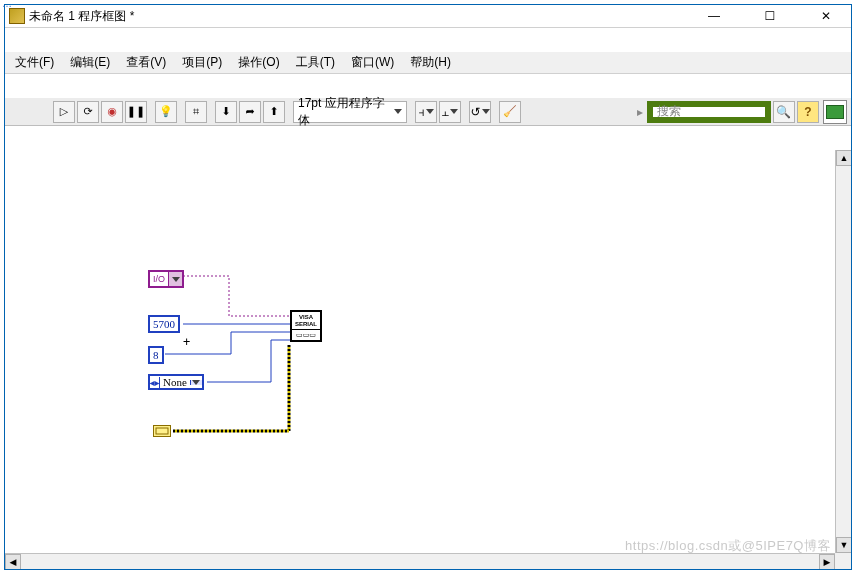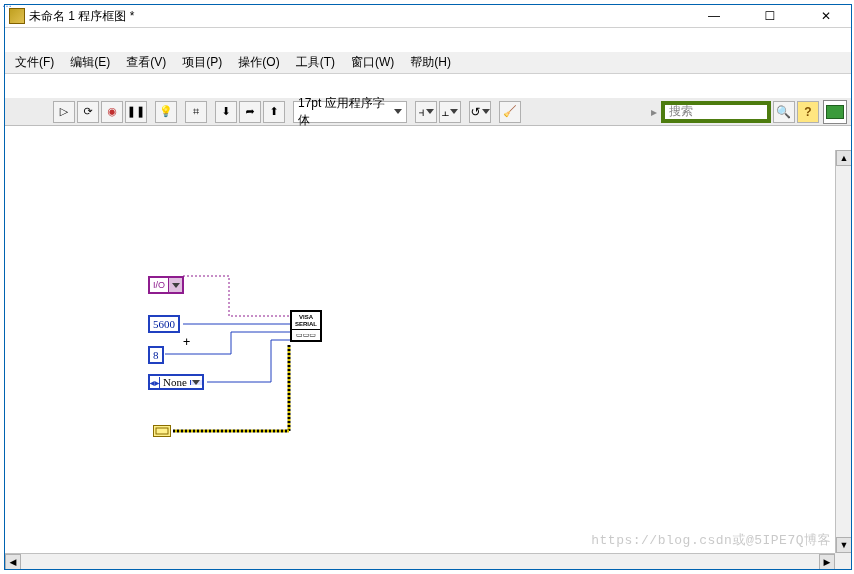--- a/index.html
+++ b/index.html
@@ -12,21 +12,21 @@
 .win-btn { width: 42px; height: 20px; display:flex; align-items:center; justify-content:center; font-size:12px; font-family:"Segoe UI Symbol",sans-serif; cursor:default;}
 .menubar { height: 22px; background:#f0f0f0; display:flex; align-items:center; padding:0 6px; gap:8px; border-bottom:1px solid #d0d0d0;}
 .menu-item { font-size: 12px; padding: 2px 4px; cursor:default;}
 .toolbar { height: 28px; background:#ececec; border-bottom:1px solid #bdbdbd; display:flex; align-items:center; padding:0 4px; gap:2px;}
 .tbtn { width:22px; height:22px; border:1px solid #b0b0b0; background:#f4f4f4; display:flex; align-items:center; justify-content:center; font-size:11px; cursor:default;}
 .tsep { width:4px; }
 .font-select { height:22px; border:1px solid #b0b0b0; background:#fff; display:flex; align-items:center; padding:0 4px; font-size:12px; width:114px; justify-content:space-between;}
 .combo { width:22px; height:22px; border:1px solid #b0b0b0; background:#f4f4f4; display:flex; align-items:center; justify-content:center;}
 .search-wrap { margin-left:auto; display:flex; align-items:center; gap:2px;}
 .search-sep { width:10px; height:22px; display:flex; align-items:center; justify-content:center; color:#888;}
-.search-box { height:22px; width:110px; border:4px solid #4d7c0f; background:#fff; padding:0 4px; font-size:12px; color:#888; display:flex; align-items:center;}
+.search-box { height:22px; width:124px; border:6px solid #4d7c0f; background:#fff; padding:0 4px; font-size:12px; color:#888; display:flex; align-items:center;}
 .search-icon { width:22px; height:22px; border:1px solid #b0b0b0; background:#f4f4f4; display:flex; align-items:center; justify-content:center;}
 .help-icon { width:22px; height:22px; border:1px solid #b0b0b0; background:#ffe680; display:flex; align-items:center; justify-content:center; font-weight:bold; color:#805000;}
 .preview-icon { width:24px; height:24px; border:1px solid #888; background:#fff; display:flex; align-items:center; justify-content:center; margin-left:2px;}
 .preview-icon-inner { width:18px; height:14px; background:#3a9a3a; border:1px solid #206020;}
 .client { flex:1; position:relative; background:#fff; overflow:hidden;}
 .scroll-h { position:absolute; bottom:0; left:0; right:16px; height:16px; background:#f0f0f0; border-top:1px solid #c0c0c0; display:flex; align-items:center;}
 .scroll-h-left, .scroll-h-right { width:16px; height:16px; background:#e4e4e4; border:1px solid #b0b0b0; display:flex; align-items:center; justify-content:center; font-size:9px;}
 .scroll-h-track { flex:1; background:#f0f0f0;}
 .scroll-v { position:absolute; top:0; right:0; bottom:16px; width:16px; background:#f0f0f0; border-left:1px solid #c0c0c0; display:flex; flex-direction:column;}
 .scroll-v-up, .scroll-v-down { height:16px; width:16px; background:#e4e4e4; border:1px solid #b0b0b0; display:flex; align-items:center; justify-content:center; font-size:9px;}
@@ -41,21 +41,21 @@
 .ring { border:2px solid #2040c0; background:#fff; display:flex; align-items:center; height:16px;}
 .ring-left { width:10px; display:flex; align-items:center; justify-content:center; color:#2040c0; font-size:10px; border-right:1px solid #2040c0;}
 .ring-text { padding:0 3px; font-size:11px; color:#000;font-family:Liberation Serif, serif;}
 .ring-right { width:12px; display:flex; align-items:center; justify-content:center; color:#2040c0; font-size:9px; border-left:1px solid #2040c0; background:#e0e4ff;}
 .visa-serial { border:2px solid #000; background:#fff; width:32px; }
 .visa-serial-top { height:18px; display:flex; flex-direction:column; align-items:center; justify-content:center; font-size:6px; line-height:7px; font-weight:bold; color:#000; border-bottom:1px solid #000;}
 .visa-serial-bot { height:10px; background:#fff; display:flex; align-items:center; justify-content:center; font-size:7px;}
 .error-const { width:18px; height:12px; border:1px solid #8a6d00; background:#fff08a; display:flex; align-items:center; justify-content:center;}
 svg.wires { position:absolute; left:0; top:0; }
 .cursor-cross { position:absolute; font-size:12px; color:#000; font-family:monospace;}
-.watermark { position:absolute; right:20px; bottom:20px; font-size:13px; color:rgba(120,120,120,0.4); font-family:Liberation Mono, monospace; letter-spacing:0.5px; pointer-events:none;}
+.watermark { position:absolute; right:20px; bottom:14px; font-size:13px; color:rgba(120,120,120,0.4); font-family:Liberation Sans, sans-serif; letter-spacing:0.5px; pointer-events:none;}
 .partial-top { position:absolute; left:2px; top:-2px; color:#3470d0; font-size:10px; }
 .tiny-tri { display:inline-block; width:0; height:0; border-left:4px solid transparent; border-right:4px solid transparent; border-top:5px solid #404040;}
 </style>
 </head>
 <body>
 
 <span class="partial-top">…</span>
 
 <div class="window">
   <div class="titlebar">
@@ -162,29 +162,29 @@
         <path d="M178 174 H285" stroke="#2040c0" stroke-width="1" fill="none"></path>
 
         <path d="M160 204 H226 V182 H285" stroke="#2040c0" stroke-width="1" fill="none"></path>
 
         <path d="M202 232 H266 V190 H285" stroke="#2040c0" stroke-width="1" fill="none"></path>
 
         <path d="M168 281 H284 V195" stroke="#000" stroke-width="3" fill="none" stroke-dasharray="2,2"></path>
         <path d="M168 281 H284 V195" stroke="#d4c000" stroke-width="3" fill="none" stroke-dasharray="2,2" stroke-dashoffset="2"></path>
       </svg>
 
-      <div class="node visa-control" style="left:143px; top:126px;">
+      <div class="node visa-control" style="left:143px; top:120px;">
         <div class="visa-left">I/O</div>
         <div class="visa-right">
             <span class="tiny-tri"></span>
           </div>
       </div>
 
       <div class="node num-const" style="left:143px; top:165px;">
-        <span>5600</span>
+        <span>5700</span>
       </div>
 
       <div class="node num-const" style="left:143px; top:196px;">
         <span>8</span>
       </div>
 
       <div class="node ring" style="left:143px; top:224px;">
         <div class="ring-left">◂▸</div>
         <div class="ring-text">None</div>
         <div class="ring-right">

